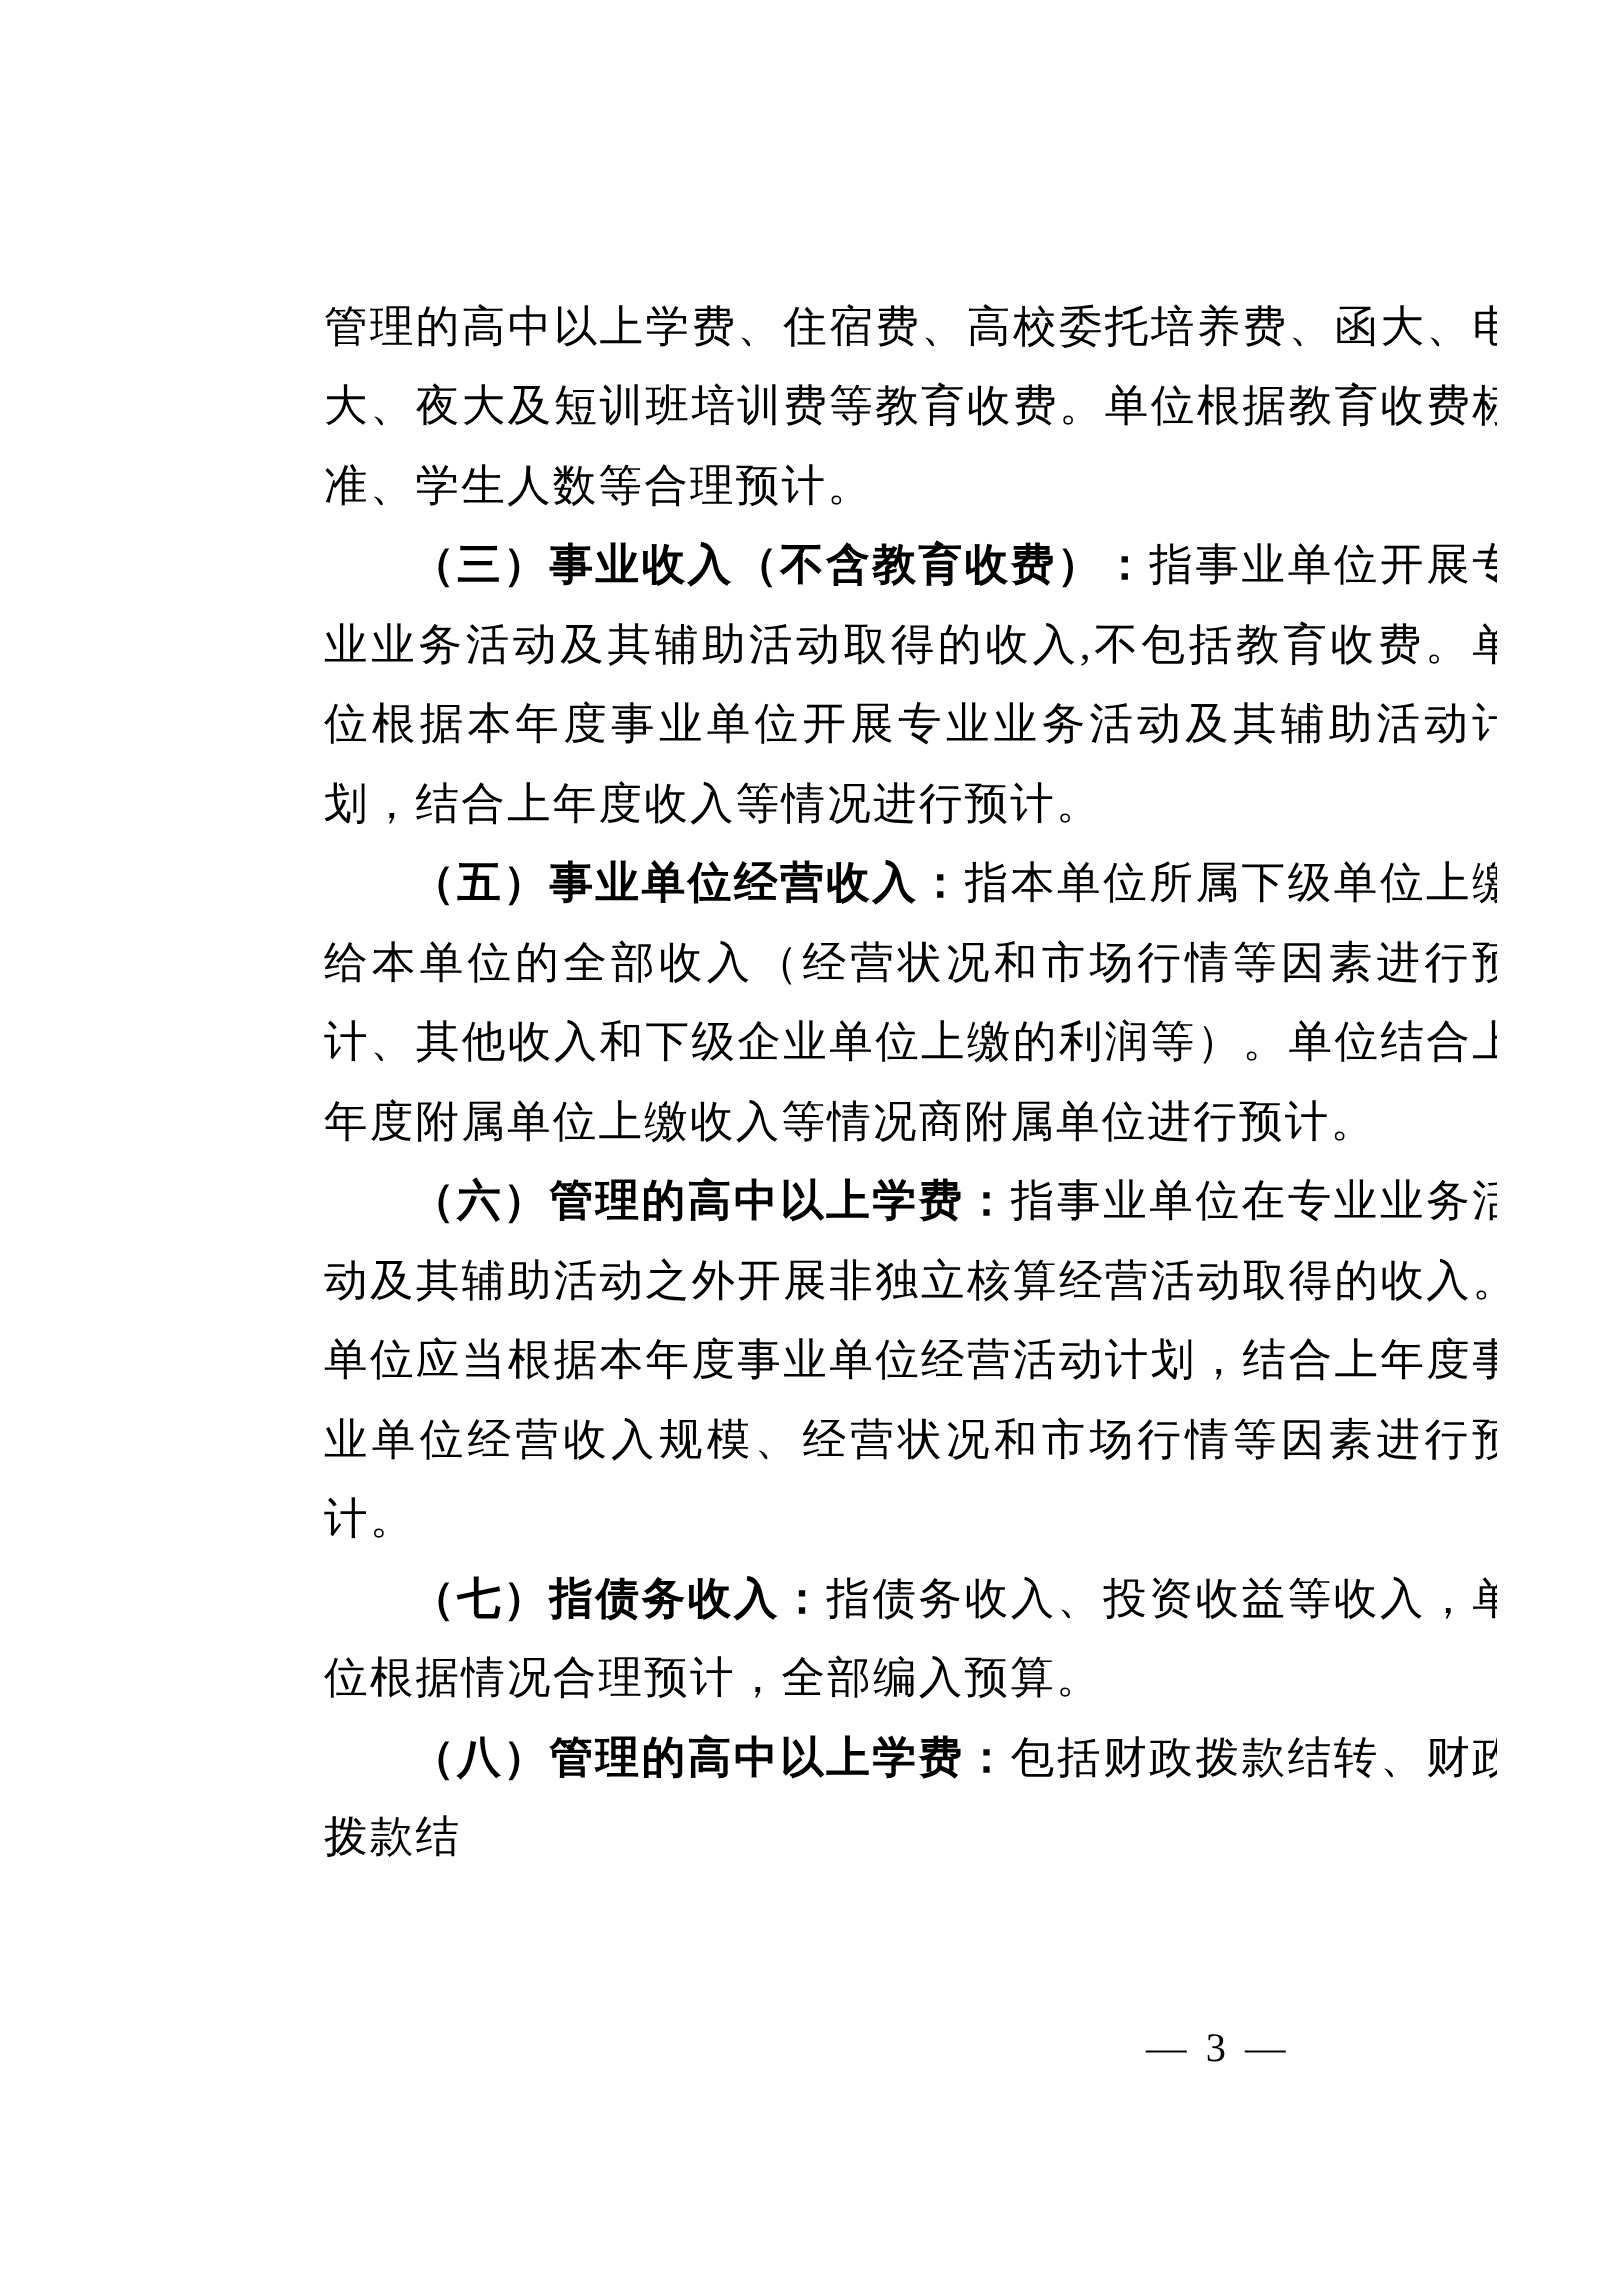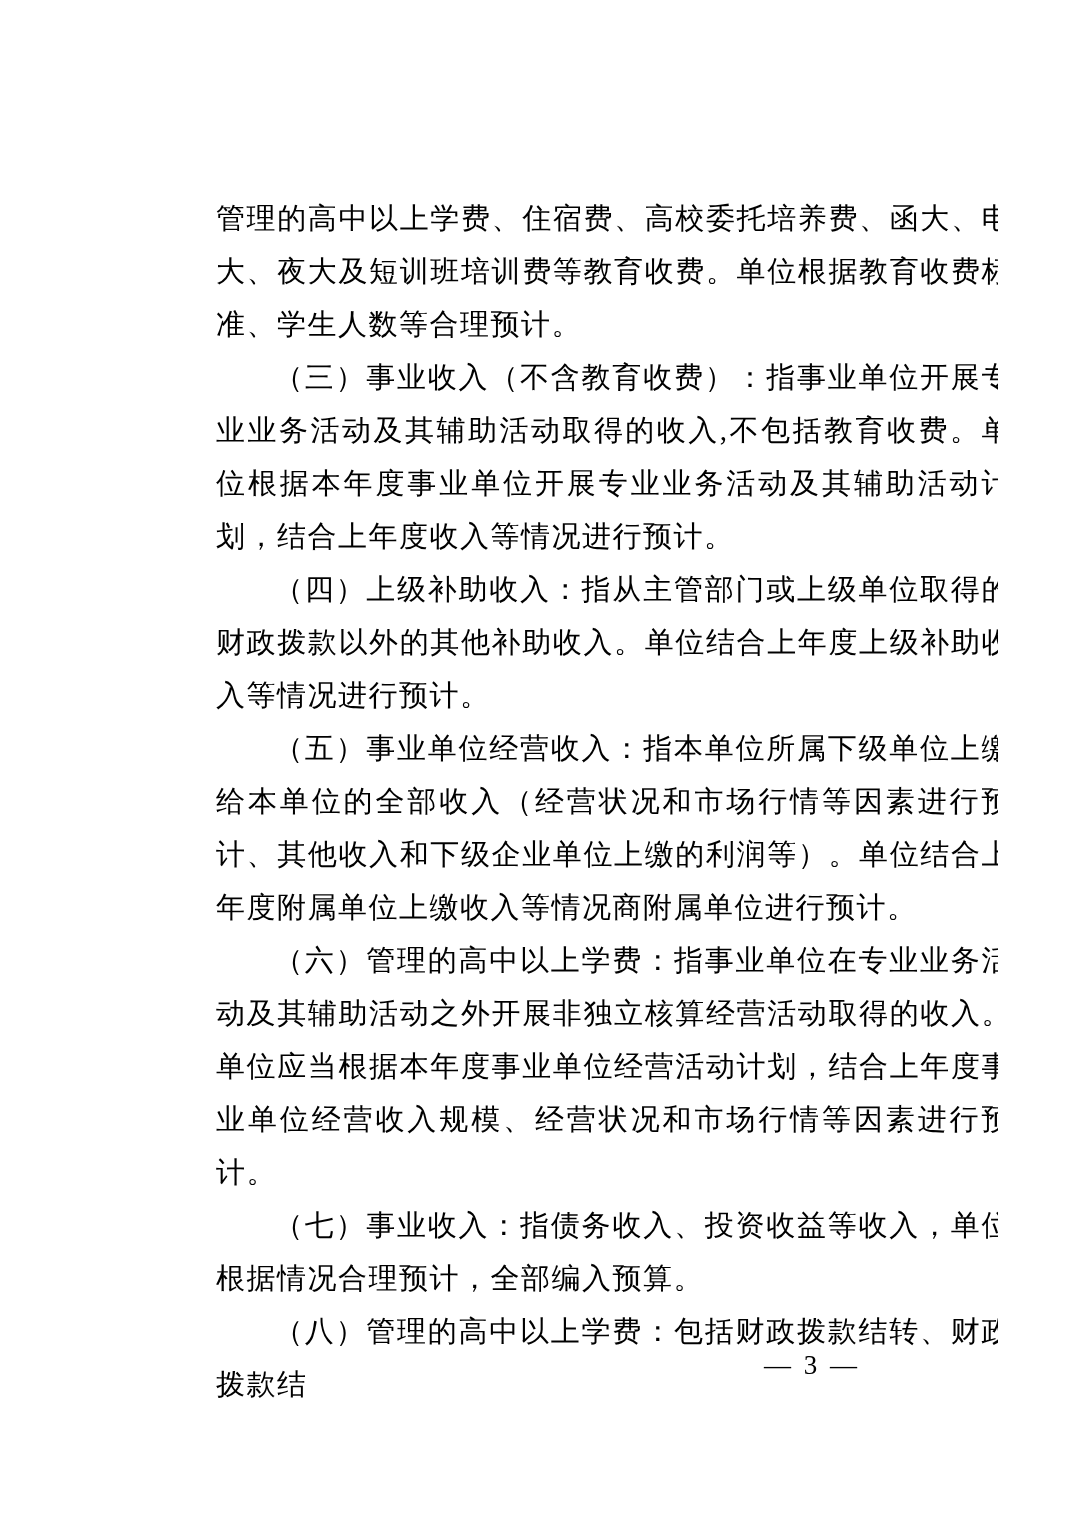--- a/index.html
+++ b/index.html
@@ -22,21 +22,21 @@
   }
   .para {
     font-size: 29px;
     line-height: 53px;
     text-align: justify;
     text-justify: inter-ideograph;
     letter-spacing: 1.5px;
     word-break: break-all;
   }
   .para.indent { text-indent: 2em; }
-  .para .lead { font-weight: 400; }
+  .para .lead { font-weight: 700; }
   .footer {
     position: absolute;
     top: 1350px;
     right: 138px;
   }
   .pagenum {
     font-size: 27px;
     letter-spacing: 3px;
     white-space: nowrap;
   }
@@ -44,27 +44,26 @@
 </head>
 <body>
 
 <div class="page">
 
   <main class="text-block" id="para-container">
     <p class="para"><span class="body">管理的高中以上学费、住宿费、高校委托培养费、函大、电大、夜大及短训班培训费等教育收费。单位根据教育收费标准、学生人数等合理预计。</span></p>
 
     <p class="para indent"><strong class="lead">（三）事业收入（不含教育收费）：</strong><span class="body">指事业单位开展专业业务活动及其辅助活动取得的收入,不包括教育收费。单位根据本年度事业单位开展专业业务活动及其辅助活动计划，结合上年度收入等情况进行预计。</span></p>
 
-    <p class="para indent"><strong class="lead">（四）上级补助收入：</strong><span class="body">指从主管部门或上级单位取得的财政拨款以外的其他补助收入。单位结合上年度上级补助收入等情况进行预计。</span></p>
 
     <p class="para indent"><strong class="lead">（五）事业单位经营收入：</strong><span class="body">指本单位所属下级单位上缴给本单位的全部收入（经营状况和市场行情等因素进行预计、其他收入和下级企业单位上缴的利润等）。单位结合上年度附属单位上缴收入等情况商附属单位进行预计。</span></p>
 
     <p class="para indent"><strong class="lead">（六）管理的高中以上学费：</strong><span class="body">指事业单位在专业业务活动及其辅助活动之外开展非独立核算经营活动取得的收入。单位应当根据本年度事业单位经营活动计划，结合上年度事业单位经营收入规模、经营状况和市场行情等因素进行预计。</span></p>
 
-    <p class="para indent"><strong class="lead">（七）事业收入：</strong><span class="body">指债务收入、投资收益等收入，单位根据情况合理预计，全部编入预算。</span></p>
+    <p class="para indent"><strong class="lead">（七）指债务收入：</strong><span class="body">指债务收入、投资收益等收入，单位根据情况合理预计，全部编入预算。</span></p>
 
     <p class="para indent"><strong class="lead">（八）管理的高中以上学费：</strong><span class="body">包括财政拨款结转、财政拨款结</span></p>
   </main>
 
   <footer class="footer">
     <span class="pagenum">— 3 —</span>
   </footer>
 
 </div>
 

